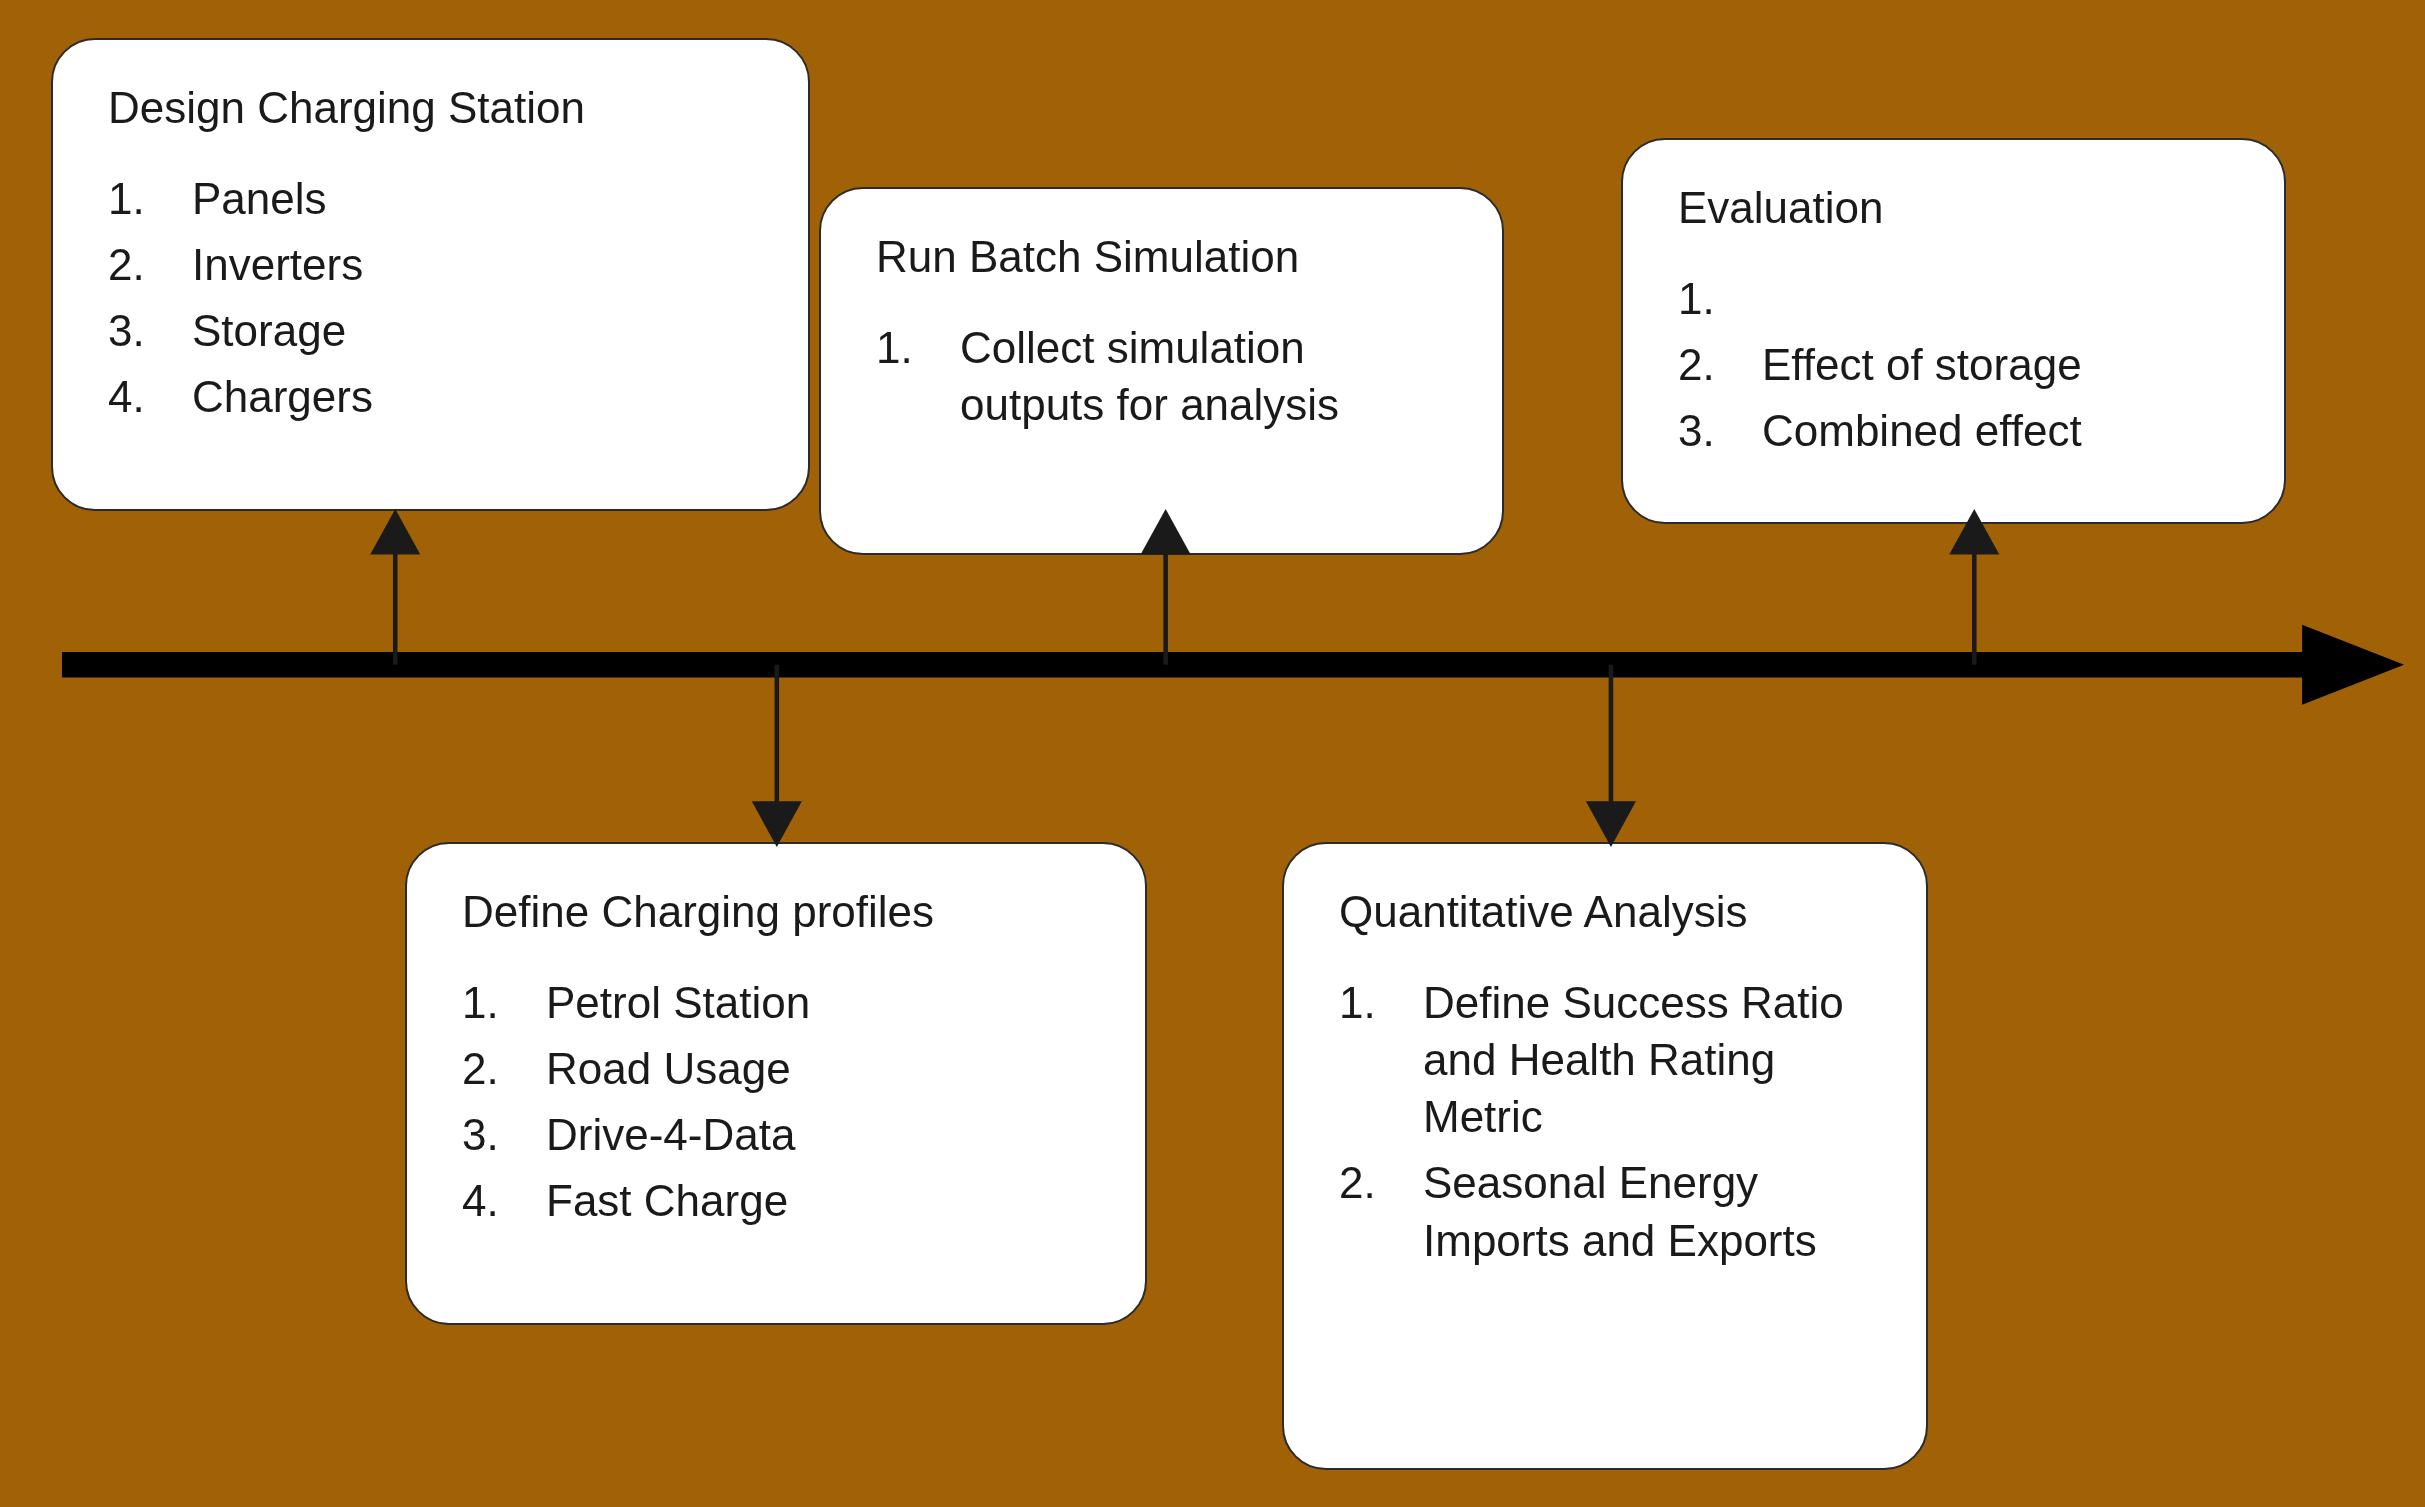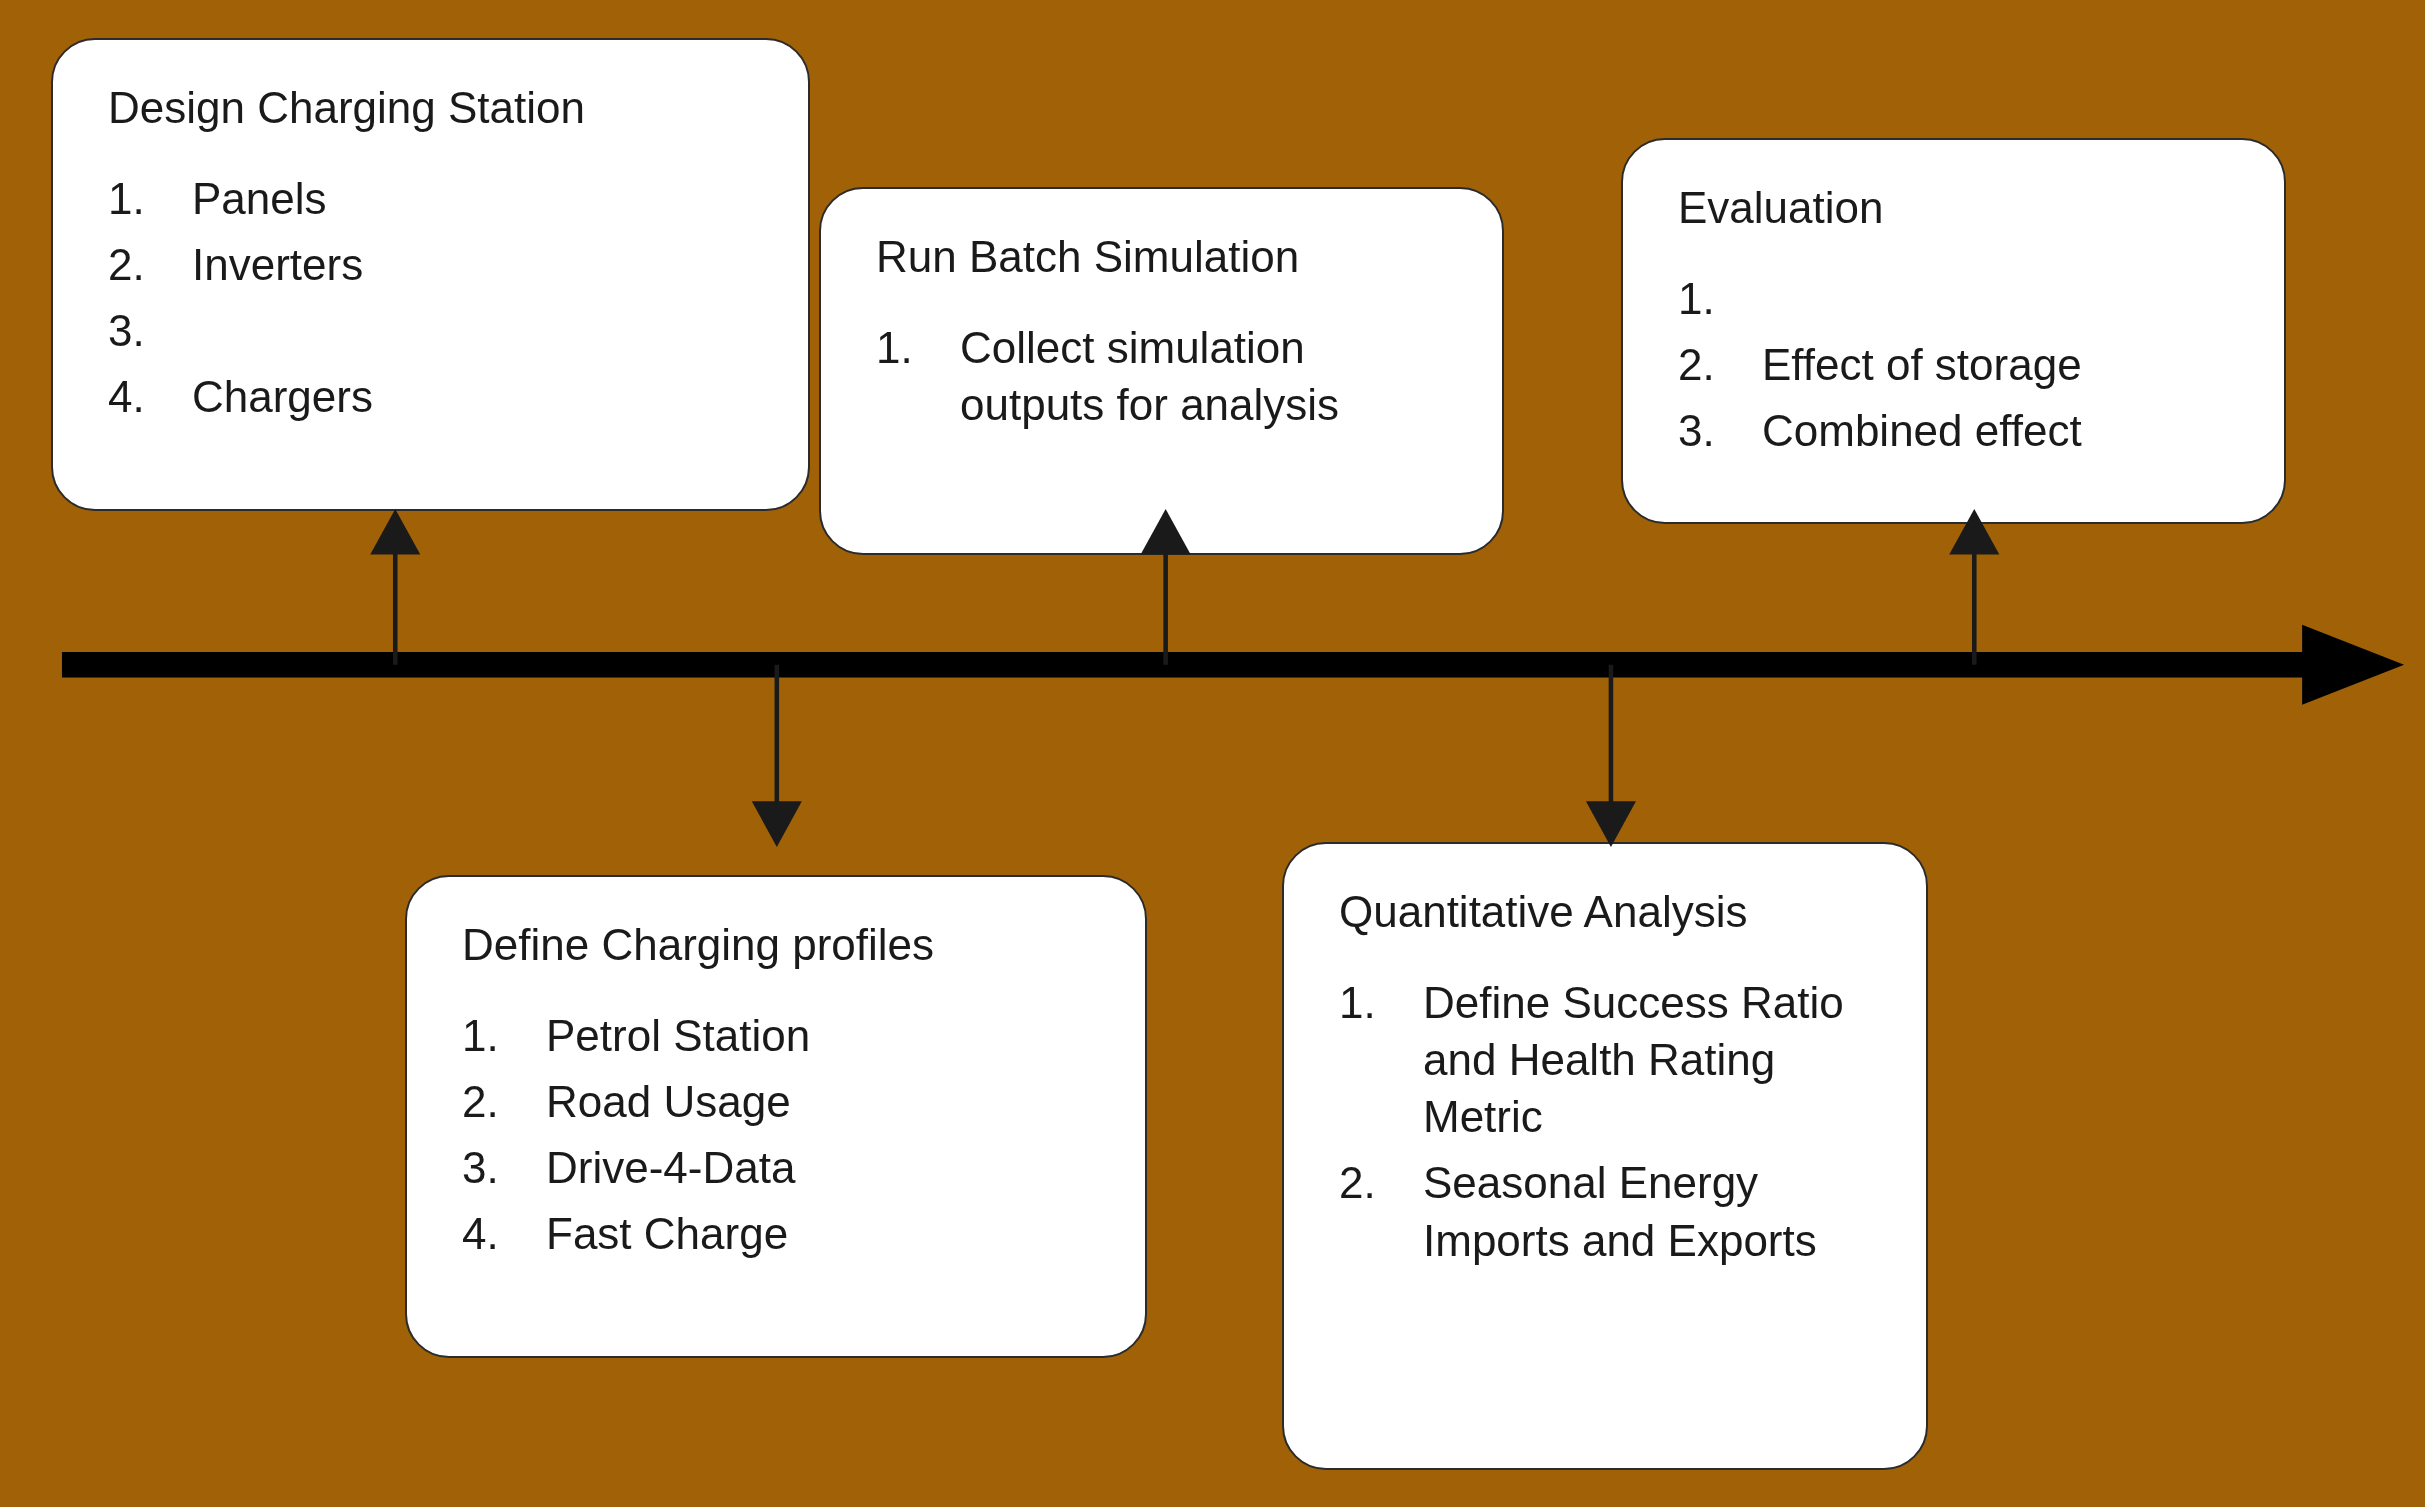--- a/index.html
+++ b/index.html
@@ -76,20 +76,21 @@
       <li class="li-row">
         <span class="li-num">1.</span>
         <span class="li-text">Panels</span>
       </li>
       <li class="li-row">
         <span class="li-num">2.</span>
         <span class="li-text">Inverters</span>
       </li>
       <li class="li-row">
         <span class="li-num">3.</span>
+        <span class="li-text">Storage</span>
       </li>
       <li class="li-row">
         <span class="li-num">4.</span>
         <span class="li-text">Chargers</span>
       </li>
     </ul>
   </div>
 
   <div class="node wrap" style="left:819px; top:187px; width:685px; height:368px;">
     <div class="node-title">Run Batch Simulation</div>
@@ -111,21 +112,21 @@
         <span class="li-num">2.</span>
         <span class="li-text">Effect of storage</span>
       </li>
       <li class="li-row">
         <span class="li-num">3.</span>
         <span class="li-text">Combined effect</span>
       </li>
     </ul>
   </div>
 
-  <div class="node nowrap" style="left:405px; top:842px; width:742px; height:483px;margin-top:33px;">
+  <div class="node nowrap" style="left:405px; top:842px; width:742px; height:483px;">
     <div class="node-title">Define Charging profiles</div>
     <ul class="node-list">
       <li class="li-row">
         <span class="li-num">1.</span>
         <span class="li-text">Petrol Station</span>
       </li>
       <li class="li-row">
         <span class="li-num">2.</span>
         <span class="li-text">Road Usage</span>
       </li>

